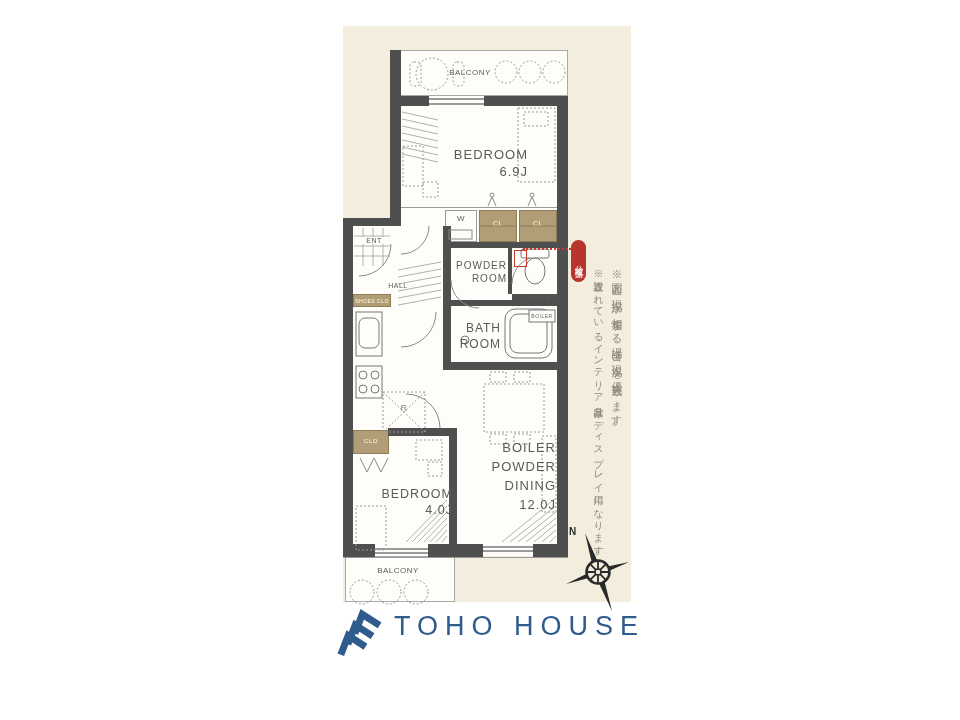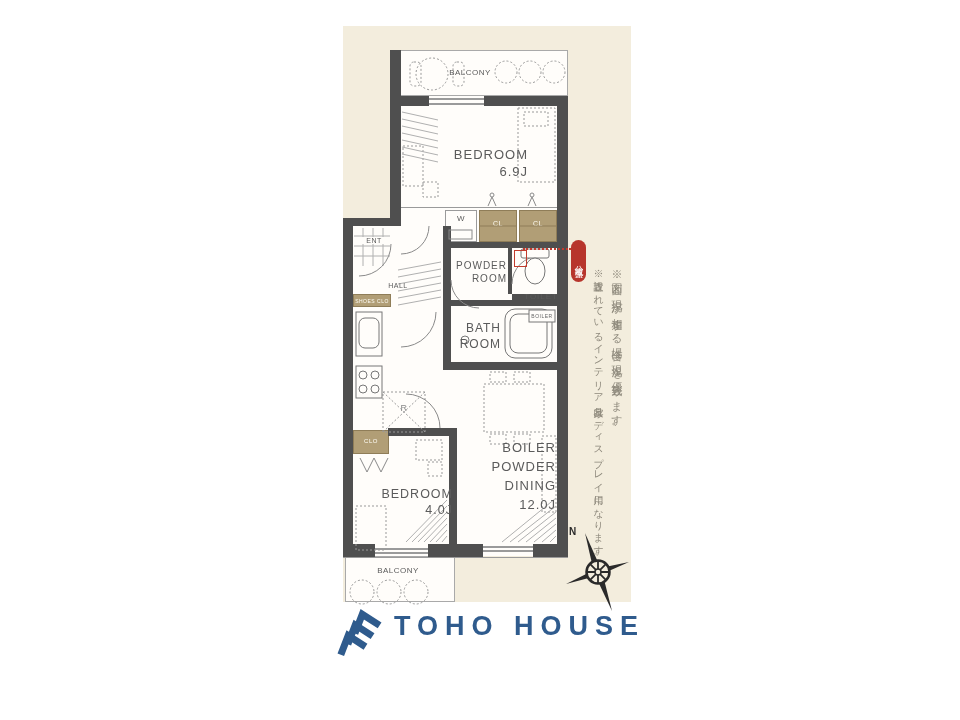--- a/index.html
+++ b/index.html
@@ -16,21 +16,21 @@
   .lbl-sm{position:absolute;color:#5b5b5b;text-align:center;letter-spacing:.5px}
   .tanlbl{width:100%;text-align:center;color:#fffdf5;letter-spacing:.5px;display:block}
   .jp-notes{position:absolute;left:591px;top:262px;height:310px;writing-mode:vertical-rl;color:#8e897c}
   .jp-col1{font-size:11px;letter-spacing:1.5px;margin-left:4px}
   .jp-col2{font-size:10px;letter-spacing:1px}
   .badge{position:absolute;left:571px;top:240px;width:15px;height:42px;background:#b7352c;border-radius:8px;
          writing-mode:vertical-rl;color:#fff;font-size:9px;letter-spacing:2px;
          display:flex;align-items:center;justify-content:center}
   .red-dotted{position:absolute;left:523px;top:248px;width:48px;height:0;border-top:2px dotted #c23b2e}
   .red-box{position:absolute;left:514px;top:250px;width:11px;height:15px;border:1.5px solid #c23b2e}
-  .logo-text{position:absolute;left:394px;top:611px;font-size:27px;font-weight:bold;
+  .logo-text{position:absolute;left:394px;top:611px;font-size:27px;font-weight:normal;
              letter-spacing:7px;color:#2f5b8d}
   .n-label{position:absolute;left:569px;top:526px;font-size:10px;color:#2a2a2a;font-weight:bold}
   svg{position:absolute;left:0;top:0}
 </style>
 </head>
 <body>
 
 <div class="panel"></div>
 
 <div class="balcony" style="left:390px;top:50px;width:178px;height:46px"></div>

